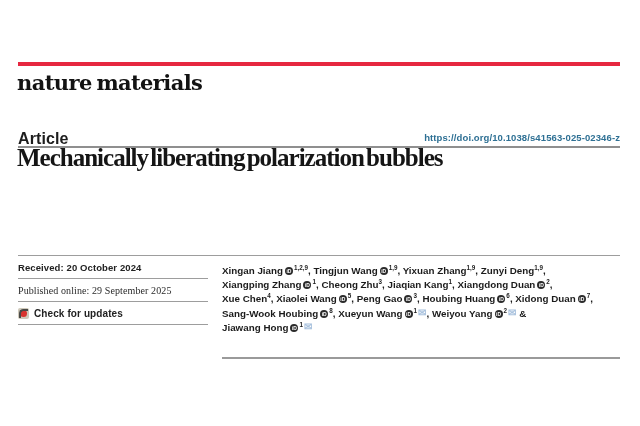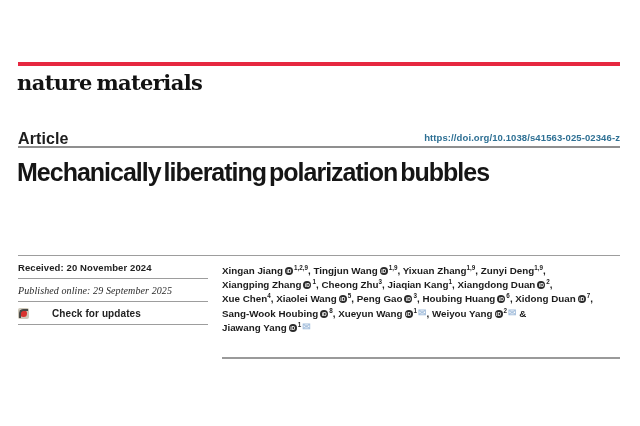--- a/index.html
+++ b/index.html
@@ -18,35 +18,35 @@
   }
   
   #article-label { position: absolute; left: 18px; top: 130px; font-size: 16px; font-weight: 700; color: #1d1d1d; letter-spacing: 0.1px; }
   #doi-link {
     position: absolute; right: 20px; top: 132px; font-size: 9.5px; font-weight: 700;
     color: #2e7094; text-decoration: none; letter-spacing: 0.1px;
   }
   #header-rule { position: absolute; left: 18px; top: 146px; width: 602px; height: 2px; background: #8f8f8f; }
   
   #title {
-    position: absolute; left: 17px; top: 157px; width: 606px;
-    font-family: Liberation Sans, sans-serif; font-weight: 700;
+    position: absolute; left: 17px; top: 142px; width: 606px;
+    font-family: Liberation Serif, serif; font-weight: 700;
     font-size: 25px; line-height: 31px; letter-spacing: -1px; word-spacing: -3px;
     color: #151515;
   }
   
   #block-rule { position: absolute; left: 18px; top: 255px; width: 602px; height: 1px; background: #9d9d9d; }
   
   #meta-col { position: absolute; left: 18px; top: 256px; width: 190px; }
   .meta-row {
     padding: 6px 0 5px 0; border-bottom: 1px solid #9d9d9d;
     font-size: 9.5px; font-weight: 700; color: #222; letter-spacing: 0.1px;
   }
-  .meta-row.serif { font-family: "Liberation Serif", serif; font-weight: 400; font-size: 10px; color: #2a2a2a; font-style: italic; }
-  .meta-row.check { display: flex; align-items: center; gap: 23px; font-size: 10px; cursor: pointer; }
+  .meta-row.serif { font-family: "Liberation Serif", serif; font-weight: 400; font-size: 10px; color: #2a2a2a; }
+  .meta-row.check { display: flex; align-items: center; gap: 5px; font-size: 10px; cursor: pointer; }
   
   .cfu-icon { position: relative; display: inline-block; width: 11px; height: 11px; background: #cfc9ba; border-radius: 2px; flex: 0 0 auto; }
   .cfu-icon::before { content: ""; position: absolute; left: 2px; top: 2px; width: 7px; height: 7px; border-radius: 50%; background: #d8332e; }
   .cfu-icon::after { content: ""; position: absolute; left: 1px; top: 1px; width: 7px; height: 7px; border-radius: 50% 0 0 0; border-top: 2px solid #4a4a48; border-left: 2px solid #4a4a48; }
   
   #authors {
     position: absolute; left: 222px; top: 261px; width: 400px;
     font-size: 9.8px; font-weight: 700; color: #1b1b1b; letter-spacing: 0px;
   }
   .author-line { height: 14.2px; line-height: 14.2px; white-space: nowrap; }
@@ -71,30 +71,30 @@
   <a id="doi-link" href="#" style="color: rgb(46, 112, 148); padding-left: 20px;">https://doi.org/10.1038/s41563-025-02346-z</a>
   <div id="header-rule"></div>
 
   <div id="title">
     <div>Mechanically liberating polarization bubbles</div>
   </div>
 
   <div id="block-rule"></div>
 
   <div id="meta-col">
-    <div class="meta-row">Received: 20 November 2024</div>
+    <div class="meta-row">Received: 20 October 2024</div>
     <div class="meta-row serif">Published online: 29 September 2025</div>
     <div class="meta-row check">
       <span class="cfu-icon"></span>
       <span>Check for updates</span>
     </div>
   </div>
 
   <div id="authors">
       <div class="author-line"><span>Xingan Jiang</span><span class="orcid">iD</span><span class="sup">1,2,9</span><span>, </span><span>Tingjun Wang</span><span class="orcid">iD</span><span class="sup">1,9</span><span>, </span><span>Yixuan Zhang</span><span class="sup">1,9</span><span>, </span><span>Zunyi Deng</span><span class="sup">1,9</span><span>,</span></div>
       <div class="author-line"><span>Xiangping Zhang</span><span class="orcid">iD</span><span class="sup">1</span><span>, </span><span>Cheong Zhu</span><span class="sup">3</span><span>, </span><span>Jiaqian Kang</span><span class="sup">1</span><span>, </span><span>Xiangdong Duan</span><span class="orcid">iD</span><span class="sup">2</span><span>,</span></div>
       <div class="author-line"><span>Xue Chen</span><span class="sup">4</span><span>, </span><span>Xiaolei Wang</span><span class="orcid">iD</span><span class="sup">5</span><span>, </span><span>Peng Gao</span><span class="orcid">iD</span><span class="sup">3</span><span>, </span><span>Houbing Huang</span><span class="orcid">iD</span><span class="sup">6</span><span>, </span><span>Xidong Duan</span><span class="orcid">iD</span><span class="sup">7</span><span>,</span></div>
       <div class="author-line"><span>Sang-Wook Houbing</span><span class="orcid">iD</span><span class="sup">8</span><span>, </span><span>Xueyun Wang</span><span class="orcid">iD</span><span class="sup">1</span><span class="mail">✉</span><span>, </span><span>Weiyou Yang</span><span class="orcid">iD</span><span class="sup">2</span><span class="mail">✉</span><span> &amp;</span></div>
-      <div class="author-line"><span>Jiawang Yang</span><span class="orcid">iD</span><span class="sup">1</span><span class="mail">✉</span></div>
+      <div class="author-line"><span>Jiawang Hong</span><span class="orcid">iD</span><span class="sup">1</span><span class="mail">✉</span></div>
     </div>
   <div id="authors-rule"></div>
 
 </div>
 
 </body></html>

